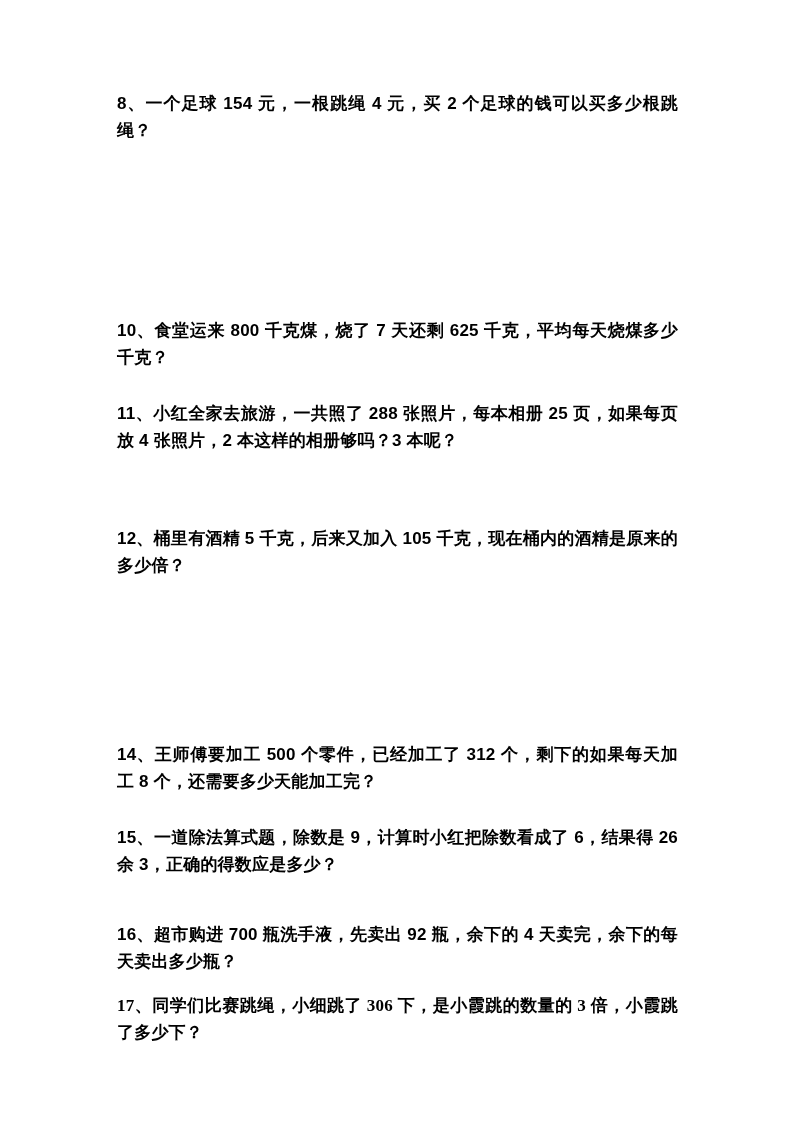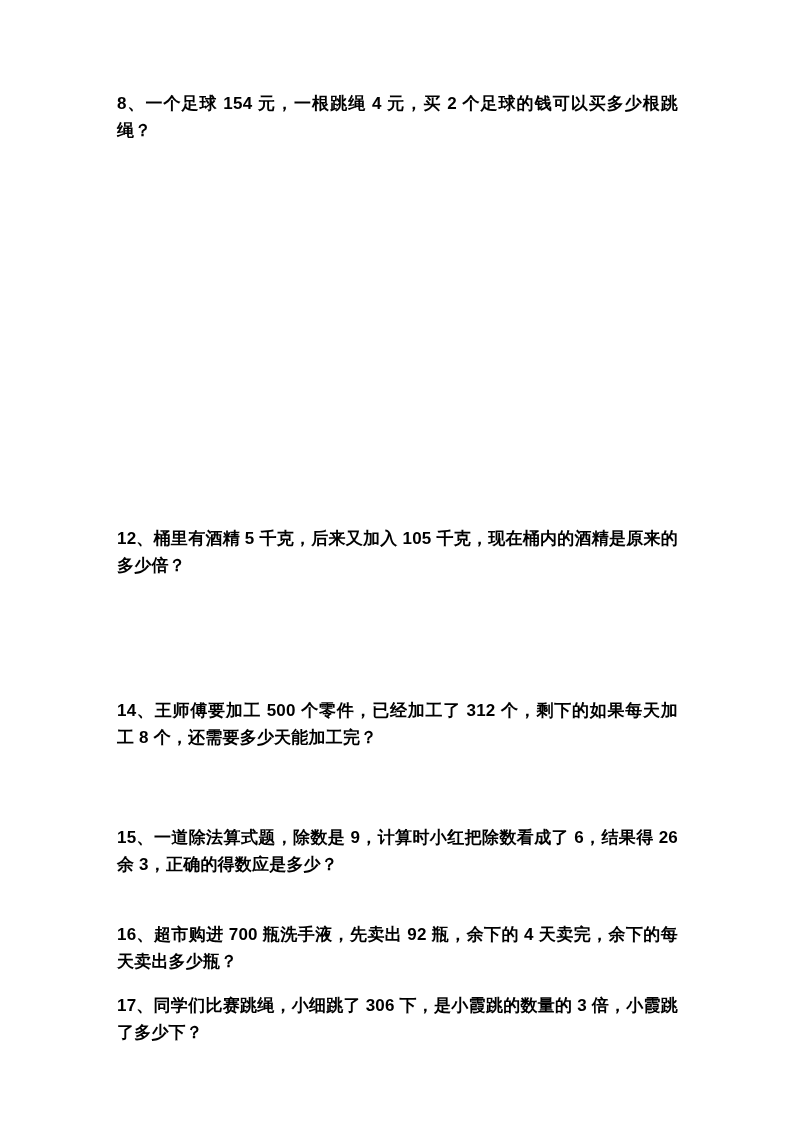--- a/index.html
+++ b/index.html
@@ -27,28 +27,30 @@
     text-align: justify;
     letter-spacing: 0.2px;
     word-break: break-all;
   }
   .q8  { top: 90px;  }
   .q9  { top: 193px; }
   .q10 { top: 317px; }
   .q11 { top: 400px; }
   .q12 { top: 525px; }
   .q13 { top: 636px; }
-  .q14 { top: 697px; }
+  .q14 { top: 741px; }
   .q15 { top: 824px; }
   .q16 { top: 906px; margin-top: 15px; }
-  .q17 { top: 992px; }
+  .q17 { top: 992px; font-family: Liberation Serif, serif; }
 </style>
 </head>
 <body>
 
 <div class="page">
   <p class="question q8">8、一个足球 154 元，一根跳绳 4 元，买 2 个足球的钱可以买多少根跳绳？</p>
+  <p class="question q10">10、食堂运来 800 千克煤，烧了 7 天还剩 625 千克，平均每天烧煤多少千克？</p>
+  <p class="question q11">11、小红全家去旅游，一共照了 288 张照片，每本相册 25 页，如果每页放 4 张照片，2 本这样的相册够吗？3 本呢？</p>
   <p class="question q12">12、桶里有酒精 5 千克，后来又加入 105 千克，现在桶内的酒精是原来的多少倍？</p>
   <p class="question q14">14、王师傅要加工 500 个零件，已经加工了 312 个，剩下的如果每天加工 8 个，还需要多少天能加工完？</p>
   <p class="question q15">15、一道除法算式题，除数是 9，计算时小红把除数看成了 6，结果得 26 余 3，正确的得数应是多少？</p>
   <p class="question q16">16、超市购进 700 瓶洗手液，先卖出 92 瓶，余下的 4 天卖完，余下的每天卖出多少瓶？</p>
   <p class="question q17">17、同学们比赛跳绳，小细跳了 306 下，是小霞跳的数量的 3 倍，小霞跳了多少下？</p>
 </div>
 
 </body></html>

